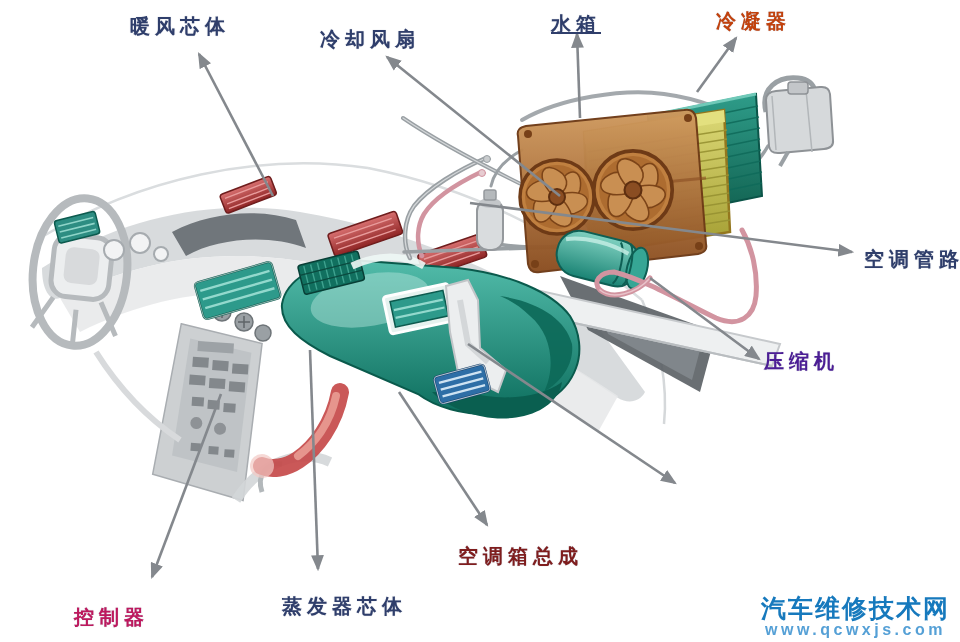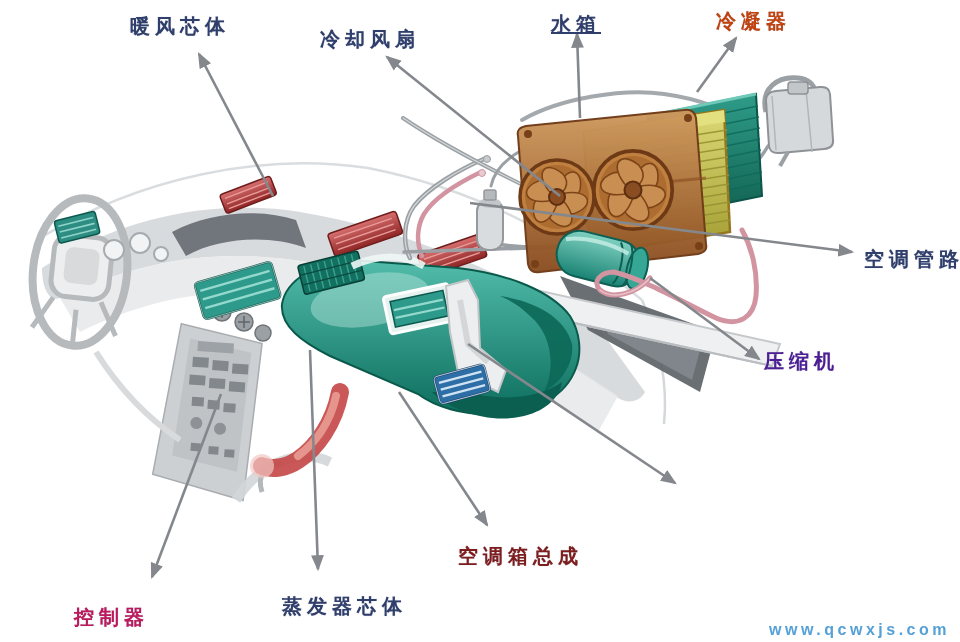--- a/index.html
+++ b/index.html
@@ -273,16 +273,17 @@
       <div class="diagram-label" style="left: 551px; top: 11px; color: rgb(47, 62, 107); text-decoration: underline;">水箱</div>
       <div class="diagram-label" style="left: 716px; top: 8px; color: #c2410c;">冷凝器</div>
       <div class="diagram-label" style="left: 864px; top: 246px; color: rgb(47, 62, 107);">空调管路</div>
       <div class="diagram-label" style="left: 764px; top: 348px; color: #4c1d95;">压缩机</div>
       <div class="diagram-label" style="left: 458px; top: 543px; color: #7f1d1d;">空调箱总成</div>
       <div class="diagram-label" style="left: 282px; top: 593px; color: rgb(47, 62, 107);">蒸发器芯体</div>
       <div class="diagram-label" style="left: 74px; top: 604px; color: #be185d;">控制器</div>
     </div>
 
 <div class="watermark">
+  <div class="wm-main" style="color: rgb(22, 121, 189);">汽车维修技术网</div>
   <div class="wm-sub" style="color: rgb(85, 160, 214);">www.qcwxjs.com</div>
 </div>
 
 </div>
 
 </body></html>

